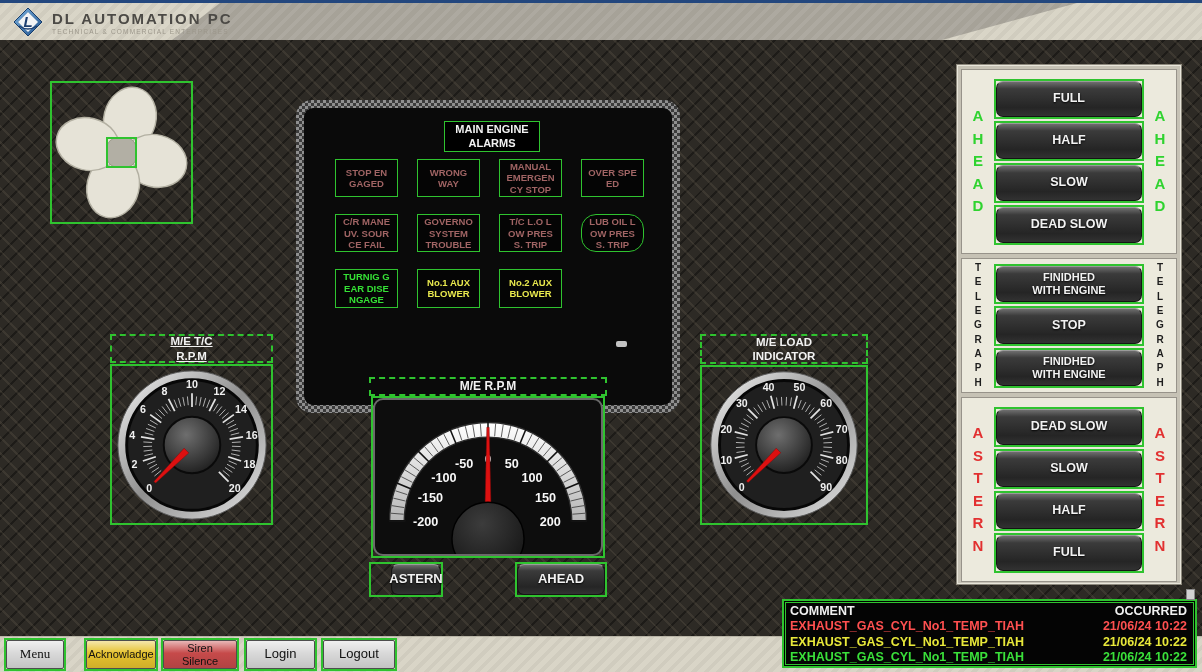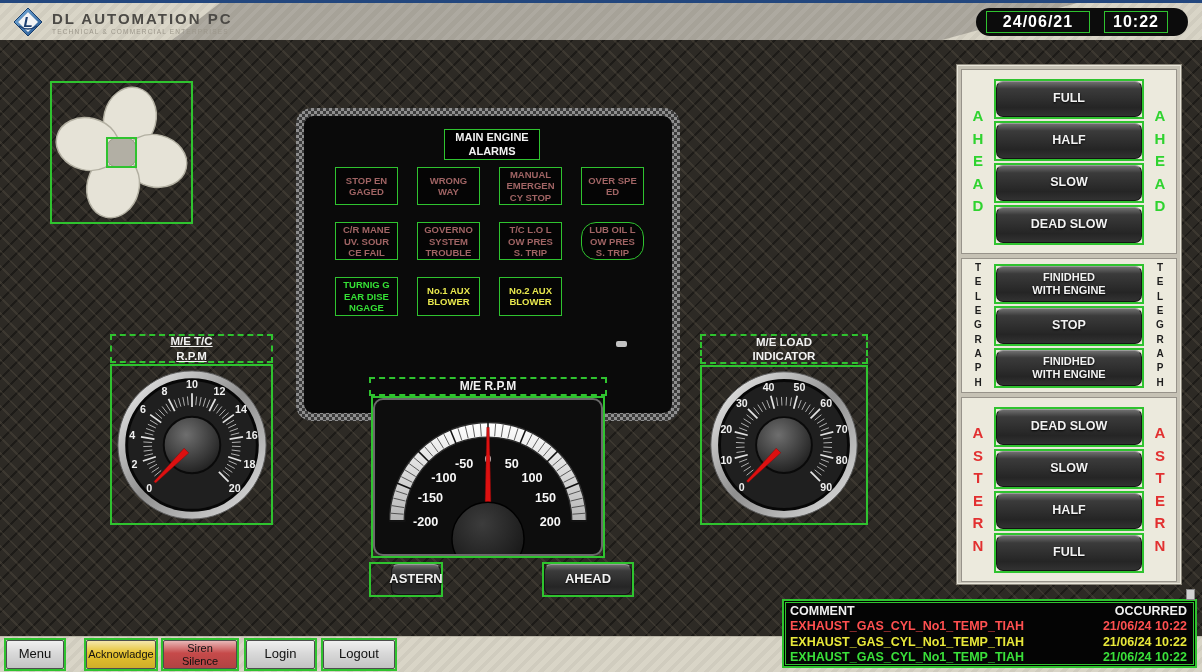--- a/index.html
+++ b/index.html
@@ -36,21 +36,21 @@
   .clock-box { height:22px; border:1.5px solid #2fc32f; background:#0c0c0c; color:#fff;
     font-weight:bold; font-size:16px; display:flex; align-items:center; justify-content:center; letter-spacing:1px; }
   #date-display { width:104px; margin-left:10px; }
   #time-display { width:64px; margin-left:14px; }
 
   
   #prop-box { position:absolute; left:50px; top:81px; width:143px; height:143px; border:2px solid #2fc32f; }
   #prop-hub-box { position:absolute; left:106px; top:137px; width:31px; height:31px; border:2px solid #2fc32f; z-index:2; }
 
   
-  #alarm-frame { position:absolute; left:296px; top:108px; width:384px; height:313px;
+  #alarm-frame { position:absolute; left:296px; top:100px; width:384px; height:313px;
     border-radius:16px; padding:8px;
     background:repeating-conic-gradient(#8f8f8f 0% 25%, #3b3b3b 25% 50%) 0 0 / 6px 6px; }
   #alarm-inner { position:relative; width:100%; height:100%; background:#0a0a0a; border-radius:9px; }
   #alarms-title { position:absolute; left:140px; top:13px; width:96px; height:31px;
     border:1.5px solid #2fc32f; background:#000; color:#f2f2f2; font-size:11px; font-weight:bold;
     display:flex; align-items:center; justify-content:center; text-align:center; line-height:1.25; }
   #alarm-grid { position:absolute; left:31px; top:51px; display:grid;
     grid-template-columns:repeat(4, 63px); grid-auto-rows:minmax(38px, auto);
     column-gap:19px; row-gap:17px; }
   .alarm-tile { border:1.5px solid #2fc32f; background:#050505; font-size:9.5px; font-weight:bold;
@@ -66,21 +66,21 @@
   #load-label { left:700px; top:334px; width:168px; height:30px; }
   #load-frame { left:700px; top:365px; width:168px; height:160px; }
 
   #rpm-title { left:369px; top:377px; width:238px; height:19px; font-size:12px; }
   #rpm-frame { left:371px; top:396px; width:234px; height:162px; }
   #rpm-panel { width:100%; height:100%; background:#0d0d0d; border:2px solid #6a6a6a; border-radius:10px;
     display:flex; align-items:flex-end; justify-content:center; overflow:hidden; }
 
   .dir-btn-wrap { position:absolute; border:2px solid #2fc32f; }
   #astern-wrap { left:369px; top:562px; width:74px; height:35px;padding-left:20px; }
-  #ahead-wrap  { left:542px; top:562px; width:92px; height:35px; }
+  #ahead-wrap  { left:515px; top:562px; width:92px; height:35px; }
   .dark-btn { width:100%; height:100%; border:1px solid #141414; border-top-color:#9a9a9a; border-radius:7px;
     background:linear-gradient(180deg,#6e6e6e 0%,#3b3b3b 20%,#252525 75%,#323232 100%);
     color:#f2f2f2; font-weight:bold; font-size:13px; display:flex; align-items:center; justify-content:center;
     text-align:center; line-height:1.15; text-shadow:0 1px 2px #000; cursor:pointer; }
 
   
   #telegraph-panel { position:absolute; left:956px; top:64px; width:226px; height:521px;
     background:#c6c2b5; border:1px solid #8d897d; padding:4px; display:flex; flex-direction:column; gap:4px;
     box-shadow:inset 0 0 0 1px #e8e5da; }
   .tg-section { background:#eceadd; border:1px solid #97938a; flex:0 0 auto; display:flex; align-items:center; }
@@ -134,24 +134,20 @@
         </defs>
         <polygon points="16,2 30,16 16,30 2,16" fill="url(#lgLogo)" stroke="#163c6b" stroke-width="1"></polygon>
         <polygon points="16,6 26,16 16,26 6,16" fill="#f2f4f6" stroke="#9ab4cc" stroke-width="1"></polygon>
         <text x="16" y="21" text-anchor="middle" font-size="15" font-style="italic" font-weight="bold" font-family="Liberation Serif, serif" fill="#1d3f70">L</text>
         <path d="M7 20 Q16 26 25 20" fill="none" stroke="#1d3f70" stroke-width="1.5"></path>
       </svg>
       <div id="logo-text">
         <div id="logo-title">DL AUTOMATION PC</div>
         <div id="logo-subtitle">TECHNICAL &amp; COMMERCIAL ENTERPRISES</div>
       </div>
-    </div>
-    <div id="clock-panel">
-      <div id="date-display" class="clock-box">24/06/21</div>
-      <div id="time-display" class="clock-box">10:22</div>
     </div>
   </div>
 
   <div id="prop-box">
     <svg width="139" height="139" viewBox="-72 -72 144 144">
       <g fill="#e6e3d7" stroke="#b3b0a2" stroke-width="1.5">
         <g transform="rotate(14)">
             <ellipse cx="0" cy="-36" rx="27" ry="33"></ellipse>
           </g>
         <g transform="rotate(104)">
@@ -553,21 +549,21 @@
       </div>
       <div class="al-row" style="color: rgb(58, 224, 58);">
         <span>EXHAUST_GAS_CYL_No1_TEMP_TIAH</span>
         <span class="occ">21/06/24 10:22</span>
       </div>
     </div>
   </div>
 
   <div id="footer" class="bar">
     <div id="menu-wrap" class="f-btn-wrap">
-      <div class="footer-btn" style="background-color: rgb(217, 217, 217);">Menu</div>
+      <div class="footer-btn" style="background-color: rgb(217, 217, 217); font-family: Liberation Serif, serif;">Menu</div>
     </div>
     <div id="ack-wrap" class="f-btn-wrap">
       <div class="footer-btn small" style="background-color: rgb(230, 194, 46);">Acknowladge</div>
     </div>
     <div id="siren-wrap" class="f-btn-wrap">
       <div class="footer-btn small prl" style="background-color: rgb(198, 74, 74);">Siren
 Silence</div>
     </div>
     <div id="login-wrap" class="f-btn-wrap">
       <div class="footer-btn" style="background-color: rgb(217, 217, 217);">Login</div>

